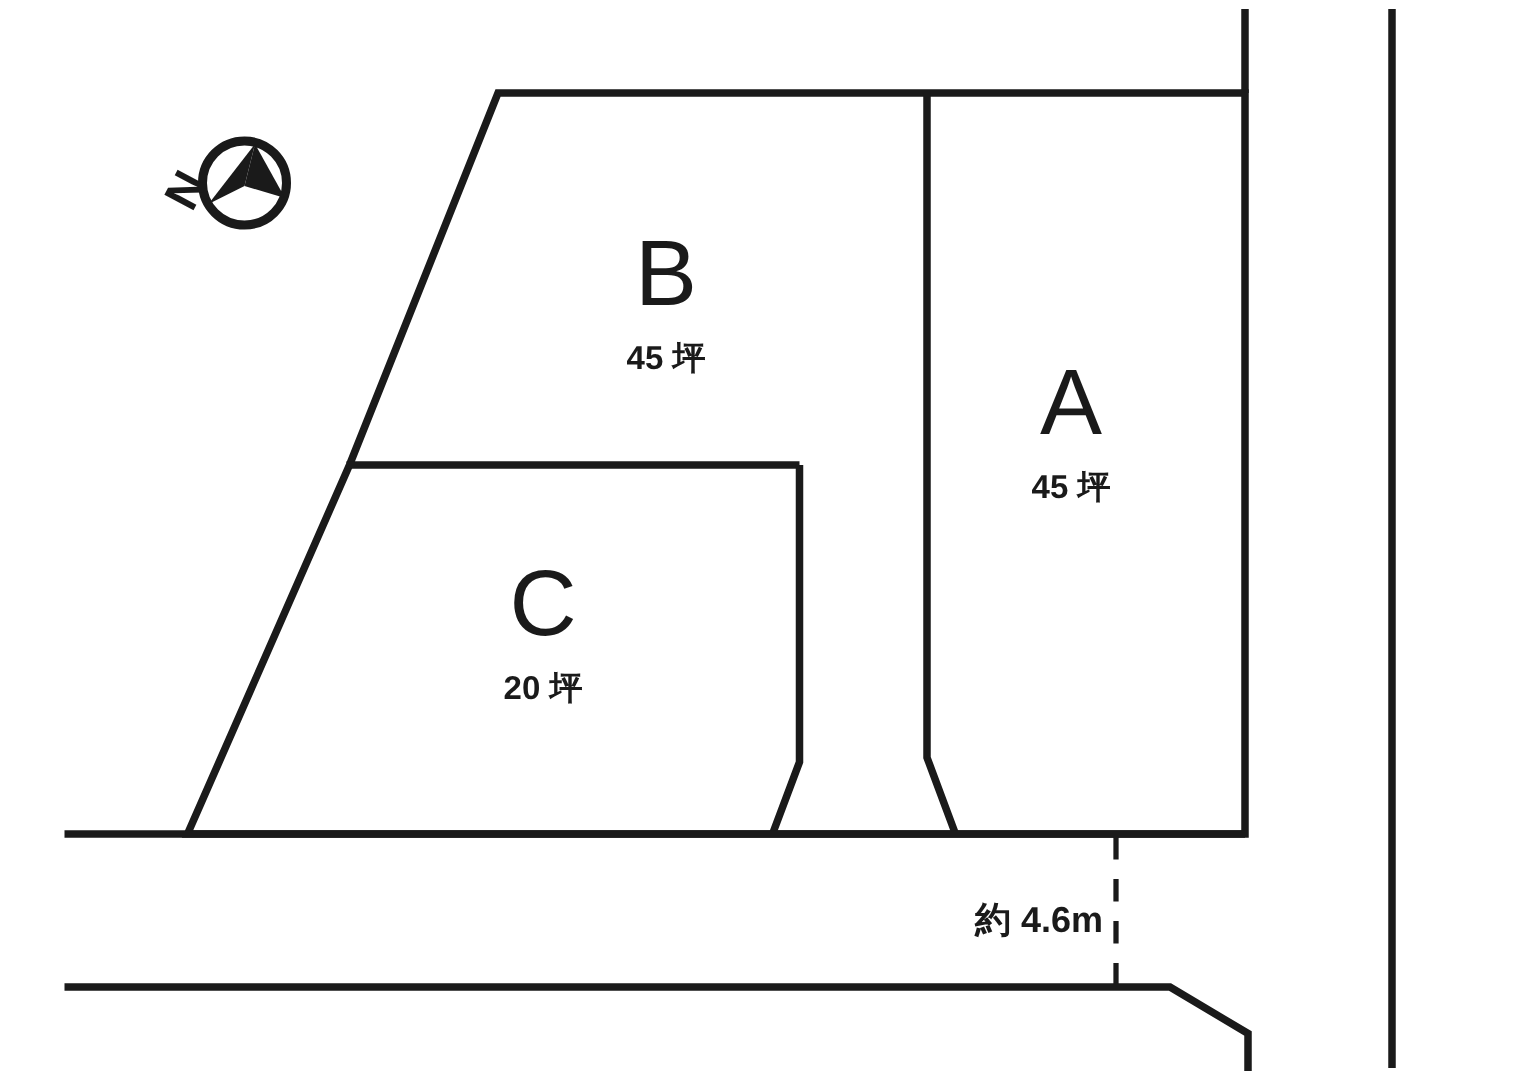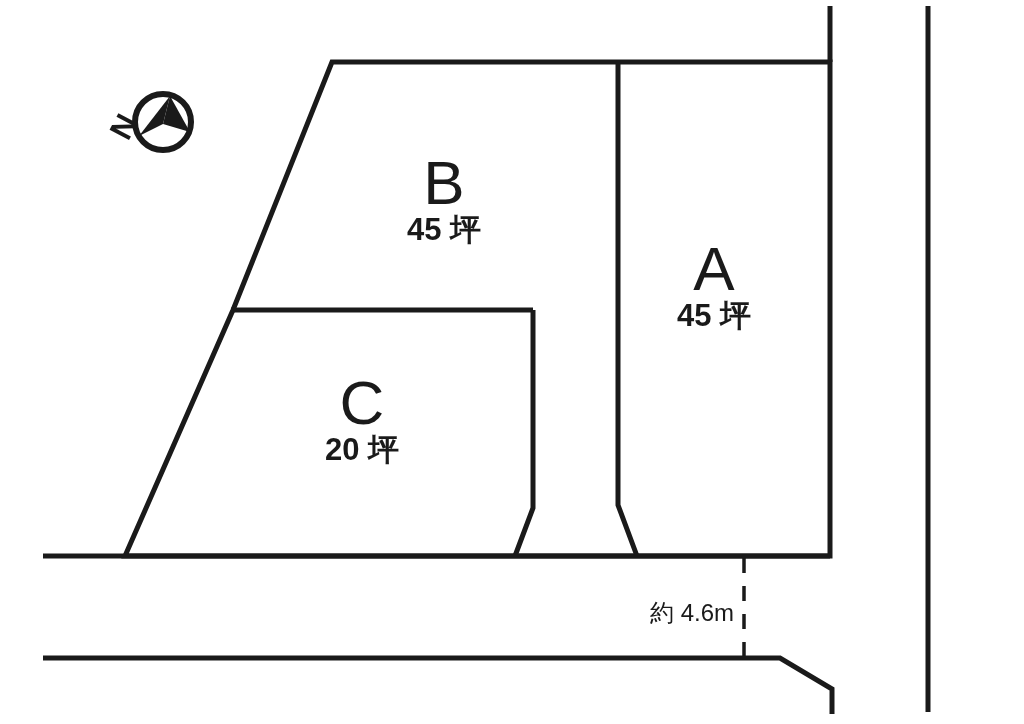--- a/index.html
+++ b/index.html
@@ -30,29 +30,30 @@
     color: #1a1a1a;
     user-select: none;
   }
   .lot-letter {
     font-size: 62px;
     line-height: 1.0;
     font-weight: 400;
     letter-spacing: 0px;
   }
   .lot-area {
-    font-size: 31px;
+    font-size: 22px;
     line-height: 1.0;
     font-weight: 700;
+    margin-top: 14px;
     white-space: nowrap;
   }
   .dim-label {
     position: absolute;
     font-size: 24px;
-    font-weight: 400;
+    font-weight: 700;
     color: #1a1a1a;
     white-space: nowrap;
     user-select: none;
   }
   #compass {
     position: absolute;
     left: 104px;
     top: 82px;
     width: 104px;
     height: 104px;

